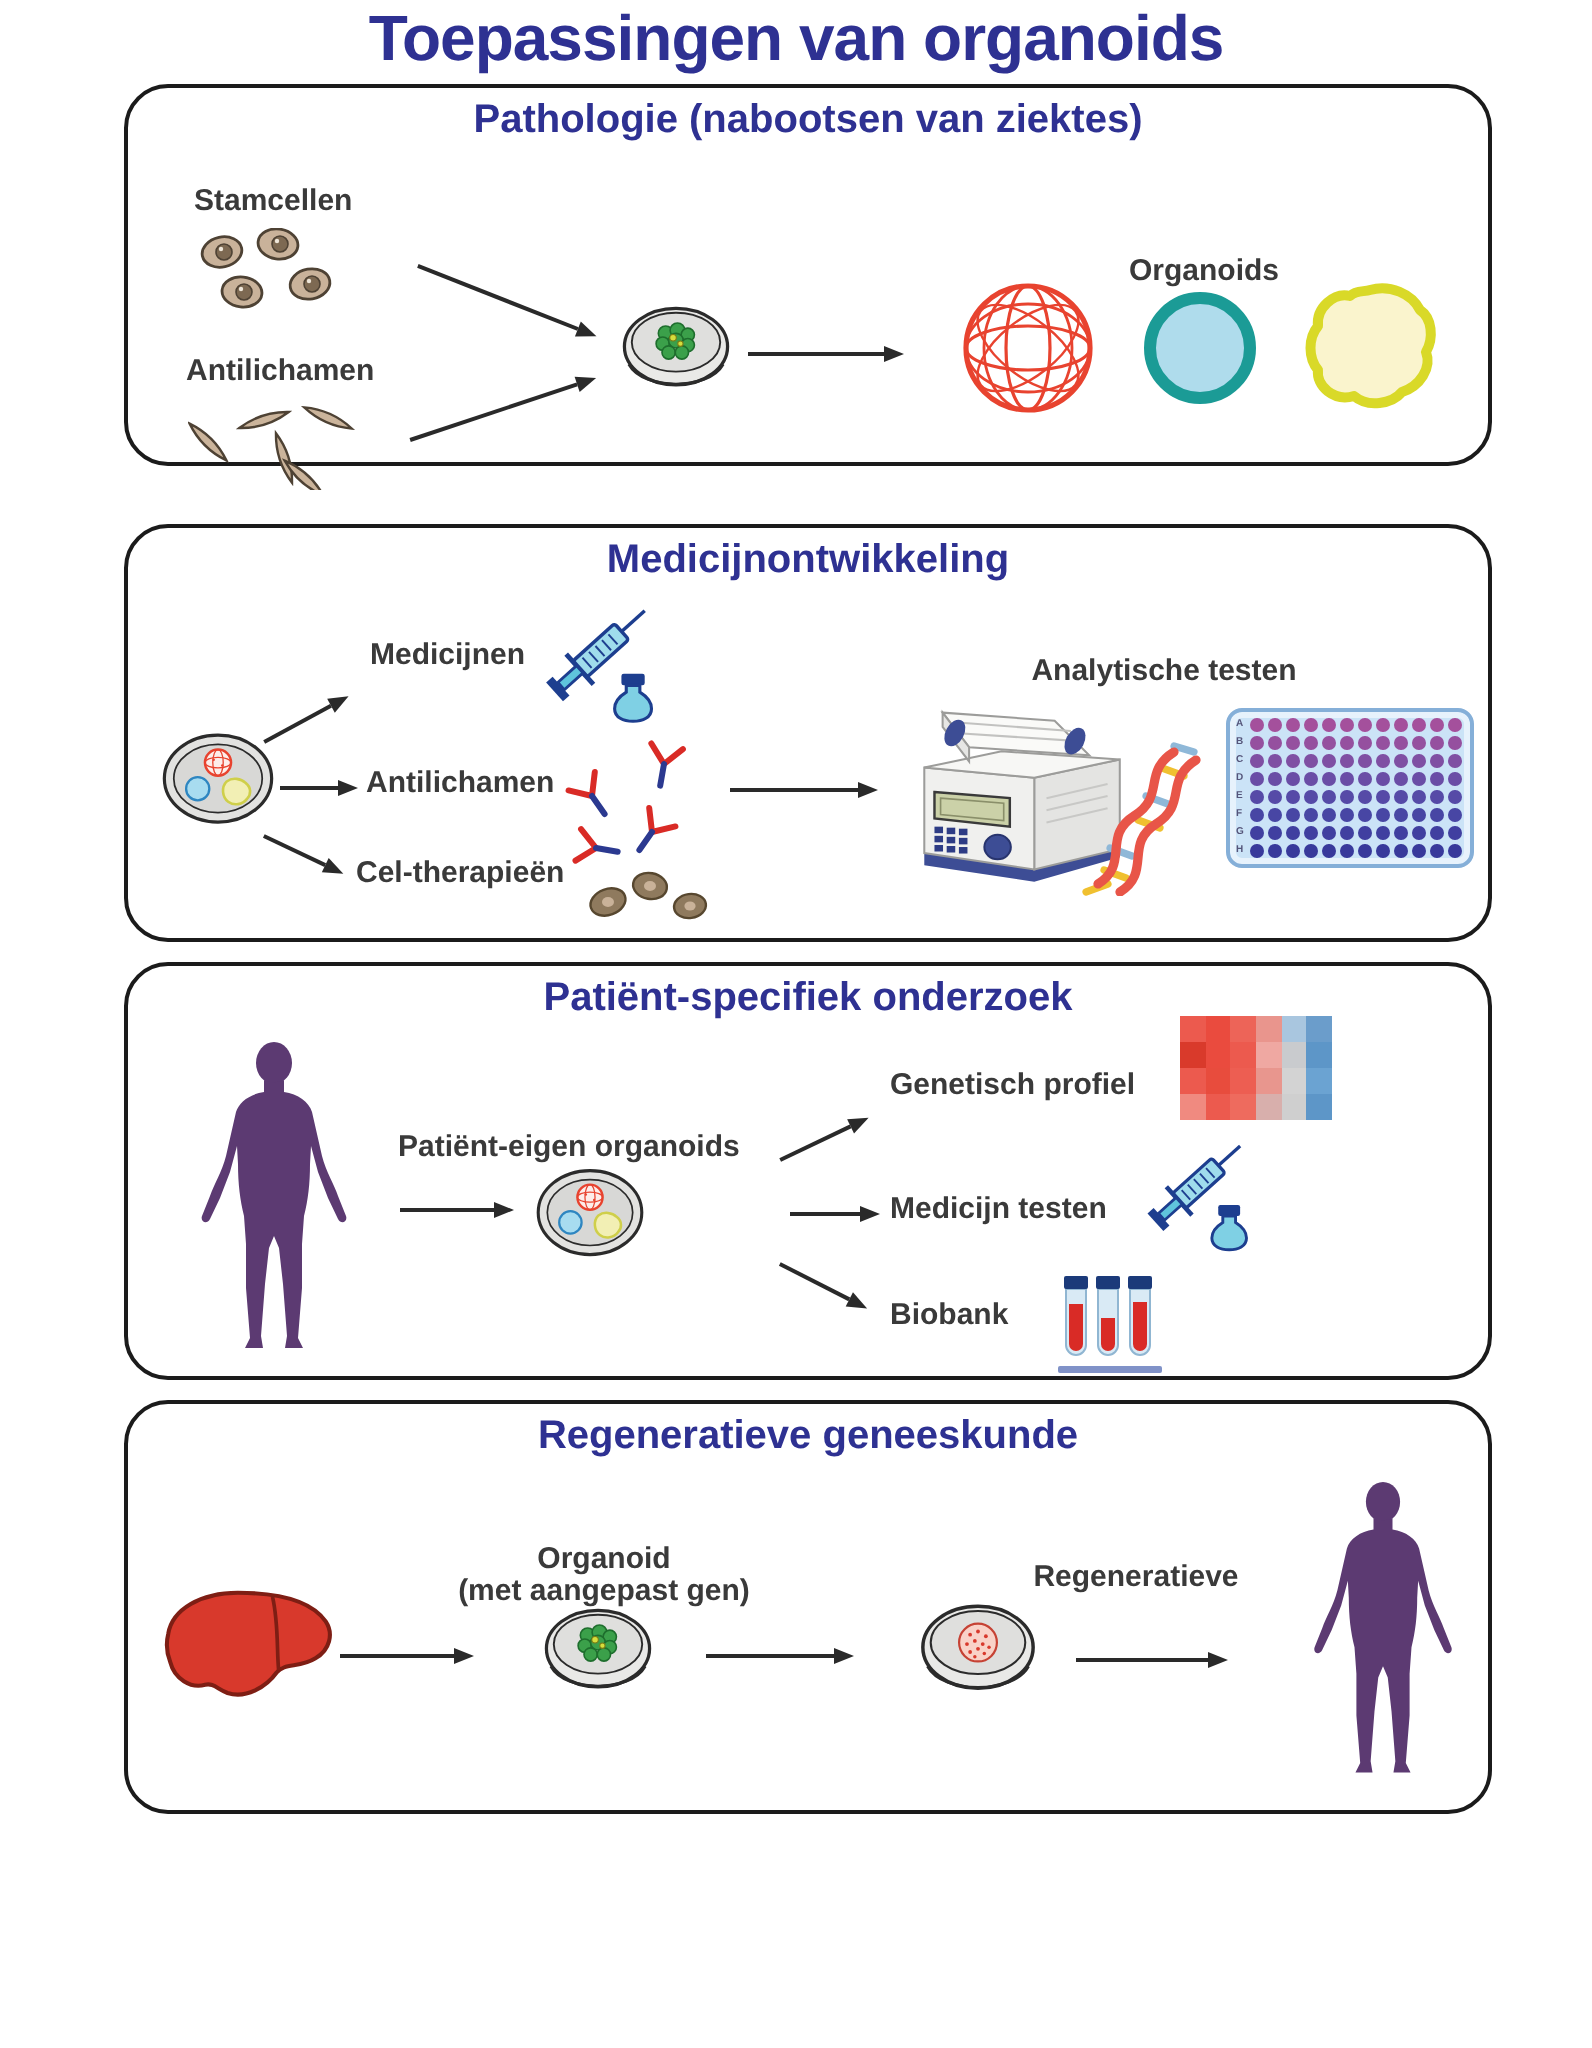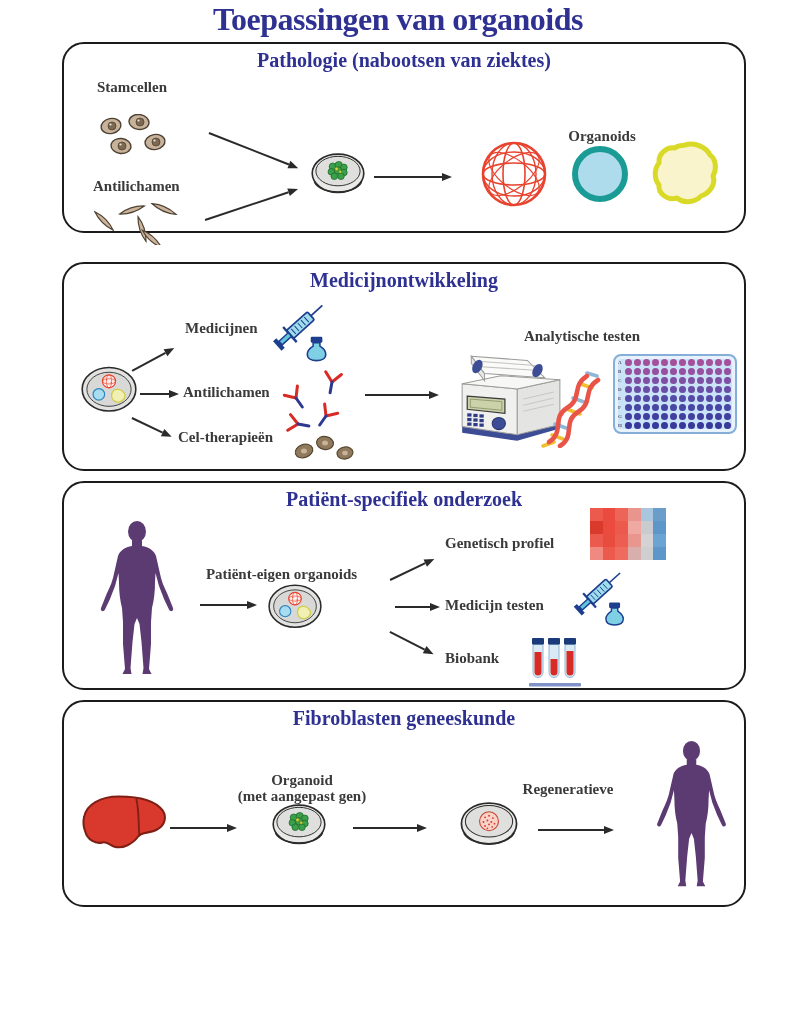--- a/index.html
+++ b/index.html
@@ -1,17 +1,17 @@
 <!DOCTYPE html>
 <html style="--heading: #2E3192; --label: #3A3A3A; --arrow: #2A2A2A; --panel_border: #1B1B1B; --body_purple: #5C3A72; --liver_red: #D8392C; --mesh_red: #E8432F; --organoid_blue_fill: #AFDCEC; --organoid_blue_ring: #1B9B96; --organoid_yellow_fill: #FAF4CD; --organoid_yellow_ring: #D9D928; --organoid_green: #3BA04A;"><head>
 <meta charset="utf-8">
 <style>
   html,body{margin:0;padding:0;background:#fff;}
   .page{position:relative;width:796px;height:1024px;background:#fff;overflow:hidden;
-        font-family:Liberation Serif, serif;}
+        font-family:Liberation Sans, sans-serif;}
   .title{position:absolute;top:1px;left:0;width:100%;text-align:center;
          font-size:32px;font-weight:bold;color:var(--heading,#2E3192);letter-spacing:-0.5px;}
   .panel{position:absolute;left:62px;width:684px;border:2.5px solid var(--panel_border,#1b1b1b);
          border-radius:22px;background:#fff;box-sizing:border-box;}
   .panel h2{position:absolute;top:5px;left:0;width:100%;margin:0;text-align:center;
             font-size:20px;font-weight:bold;color:var(--heading,#2E3192);}
   .lbl{position:absolute;font-size:15px;font-weight:bold;color:var(--label,#3a3a3a);
        white-space:nowrap;line-height:16px;}
   .center{text-align:center;}
   .arrow{position:absolute;height:1.6px;background:var(--arrow,#2a2a2a);color:var(--arrow,#2a2a2a);
@@ -96,21 +96,21 @@
   </defs>
 </svg>
 
 <div class="page">
 
   <div class="title">Toepassingen van organoids</div>
 
   <section class="panel" style="top:42px;height:191px">
     <h2>Pathologie (nabootsen van ziektes)</h2>
 
-    <div class="lbl" style="left:33px;top:35px">Stamcellen</div>
+    <div class="lbl" style="left:33px;top:49px">Stamcellen</div>
     <svg class="icon" style="left:33px;top:70px" width="84" height="46" viewBox="0 0 84 46">
       <g fill="#C9B29A" stroke="#4E4234" stroke-width="1.4">
         <ellipse cx="14" cy="12" rx="10" ry="7.5" transform="rotate(-12 14 12)"></ellipse>
         <ellipse cx="42" cy="8" rx="10" ry="7.5" transform="rotate(8 42 8)"></ellipse>
         <ellipse cx="24" cy="32" rx="10" ry="7.5" transform="rotate(6 24 32)"></ellipse>
         <ellipse cx="58" cy="28" rx="10" ry="7.5" transform="rotate(-10 58 28)"></ellipse>
       </g>
       <g fill="#7D6952" stroke="#4E4234" stroke-width="0.8">
         <circle cx="15" cy="12" r="4"></circle>
           <circle cx="43" cy="8" r="4"></circle>
@@ -459,21 +459,21 @@
           <i class="wp-well" style="background: rgb(56, 57, 155);"></i>
           <i class="wp-well" style="background: rgb(56, 57, 155);"></i>
           <i class="wp-well" style="background: rgb(56, 57, 155);"></i>
           <i class="wp-well" style="background: rgb(56, 57, 155);"></i>
           <i class="wp-well" style="background: rgb(56, 57, 155);"></i>
         </div>
       </div>
   </section>
 
   <section class="panel" style="top:700px;height:207px">
-    <h2>Fibroblasten geneeskunde</h2>
+    <h2>Regeneratieve geneeskunde</h2>
 
     <svg class="icon" style="left:14px;top:84px" width="92" height="76" viewBox="0 0 90 74">
       <path d="M6,30 C8,18 22,10 40,10 C60,10 76,14 83,24 C87,30 85,38 78,42 C70,47 63,44 59,49
                C54,56 44,62 35,59 C30,57 28,54 24,55 C17,57 9,52 7,44 C5,39 5,34 6,30 Z" fill="#D8392C" stroke="#7E1E14" stroke-width="2" stroke-linejoin="round"></path>
       <path d="M57,12 C60,25 59,38 60,48" fill="none" stroke="#7E1E14" stroke-width="1.8"></path>
     </svg>
 
     <div class="arrow" style="left:106px;top:125px;width:57px"></div>
 
     <div class="lbl center" style="left:158px;top:70px;width:160px">

